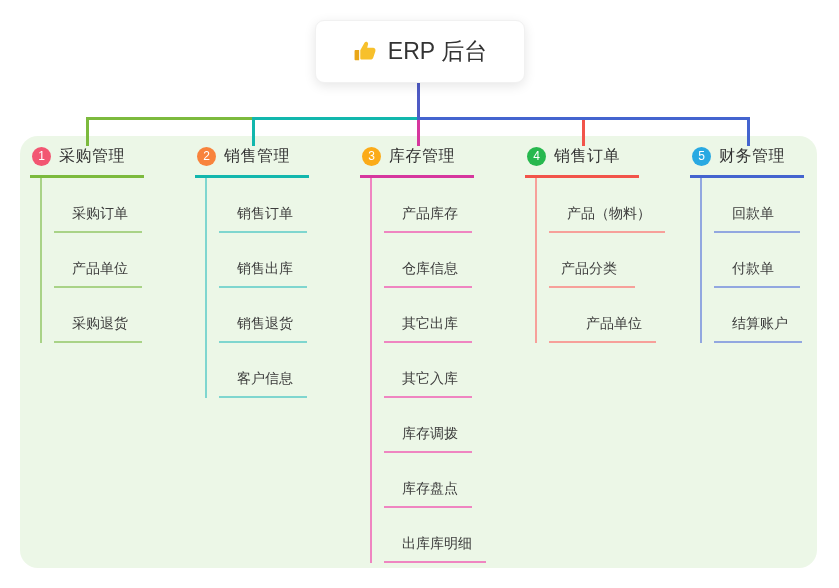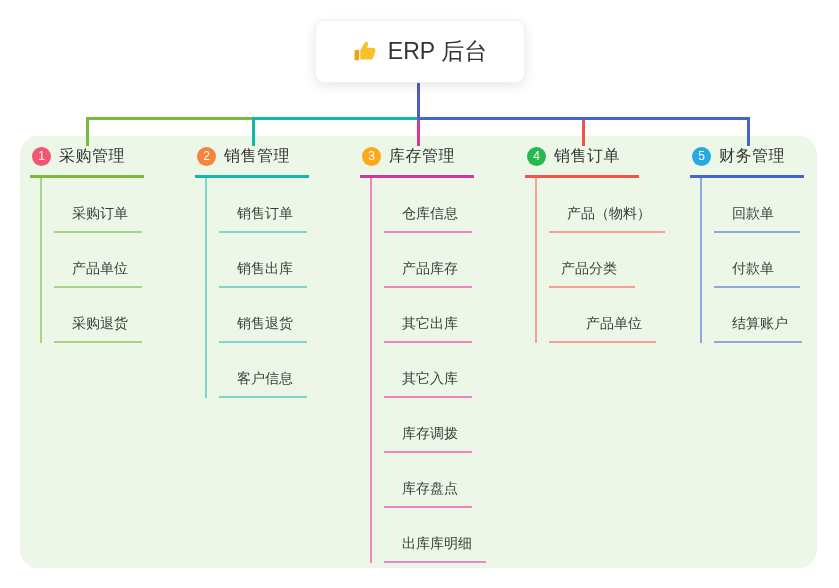--- a/index.html
+++ b/index.html
@@ -163,24 +163,24 @@
           </div>
         </div>
       </div>
       <div class="branch" style="left: 360px;">
         <div class="branch-header" style="border-bottom-color: rgb(214, 55, 158);">
           <span class="badge" style="background: rgb(251, 171, 25);">3</span>
           <span class="branch-title">库存管理</span>
         </div>
         <div class="children" style="border-left-color: rgb(239, 133, 193);">
           <div class="child" style="border-bottom-color: rgb(239, 133, 193);">
+            <span class="child-label">产品库存</span>
+          </div>
+          <div class="child" style="border-bottom-color: rgb(239, 133, 193);">
             <span class="child-label">仓库信息</span>
-          </div>
-          <div class="child" style="border-bottom-color: rgb(239, 133, 193);">
-            <span class="child-label">产品库存</span>
           </div>
           <div class="child" style="border-bottom-color: rgb(239, 133, 193);">
             <span class="child-label">其它出库</span>
           </div>
           <div class="child" style="border-bottom-color: rgb(239, 133, 193);">
             <span class="child-label">其它入库</span>
           </div>
           <div class="child" style="border-bottom-color: rgb(239, 133, 193);">
             <span class="child-label">库存调拨</span>
           </div>

